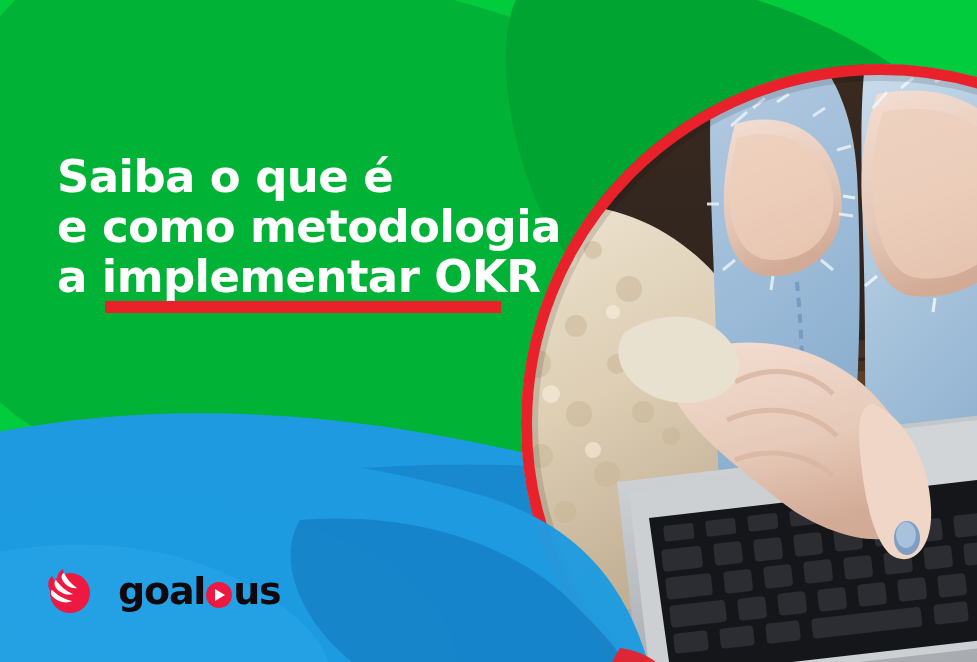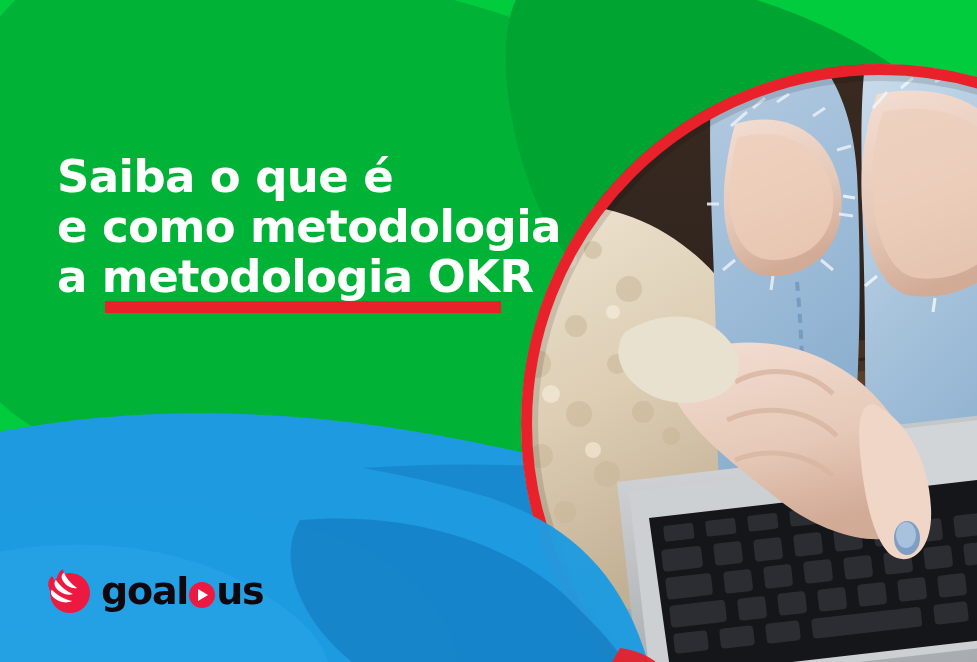--- a/index.html
+++ b/index.html
@@ -125,21 +125,21 @@
     margin-left: 9px;
     line-height: 1;
   }
   #goalous-mark { width: 50px; height: 50px; display: block; }
   #goalous-name {
     font-family: "DejaVu Sans", sans-serif;
     font-weight: bold;
     font-size: 38px;
     letter-spacing: -1.2px;
     color: #10080c;
-    margin-left: 7px;
+    margin-left: 24px;
     line-height: 1;
     display: flex;
     align-items: center;
     text-align: center;
   }
   #goalous-name .g-txt { display: inline-block; }
   #goalous-o {
     display: inline-block;
     width: 26px;
     height: 26px;
@@ -511,21 +511,21 @@
     <path fill="#2aa6ea" opacity="0.55" d="M -40,560 C 60,534 170,540 250,586 C 300,614 322,640 328,662
              L -40,662 Z"></path>
     <path fill="#e8212a" opacity="0.95" d="M 620,648 C 636,650 648,656 656,662 L 612,662 Z"></path>
   </svg>
 
   <div id="underline-bar"></div>
 
   <h1 id="headline">
     <span class="hl-line">Saiba o que é</span>
     <span class="hl-line">e como metodologia</span>
-    <span class="hl-line"><span>a </span><span class="hl-under">metodologia OKR</span></span>
+    <span class="hl-line"><span>a </span><span class="hl-under">implementar OKR</span></span>
   </h1>
 
   <div id="logo-row">
 
 
     <div id="goalous-logo" class="logo-block">
       <svg id="goalous-mark" viewBox="0 0 100 100">
         <circle cx="52" cy="54" r="40" fill="#ed1940"></circle>
         <path fill="#ed1940" d="M30,46 C 22,30 26,12 38,6 C 40,20 46,30 54,36 Z"></path>
         <path fill="#ed1940" d="M16,54 C 6,44 6,28 16,20 C 22,32 30,42 40,48 Z"></path>

